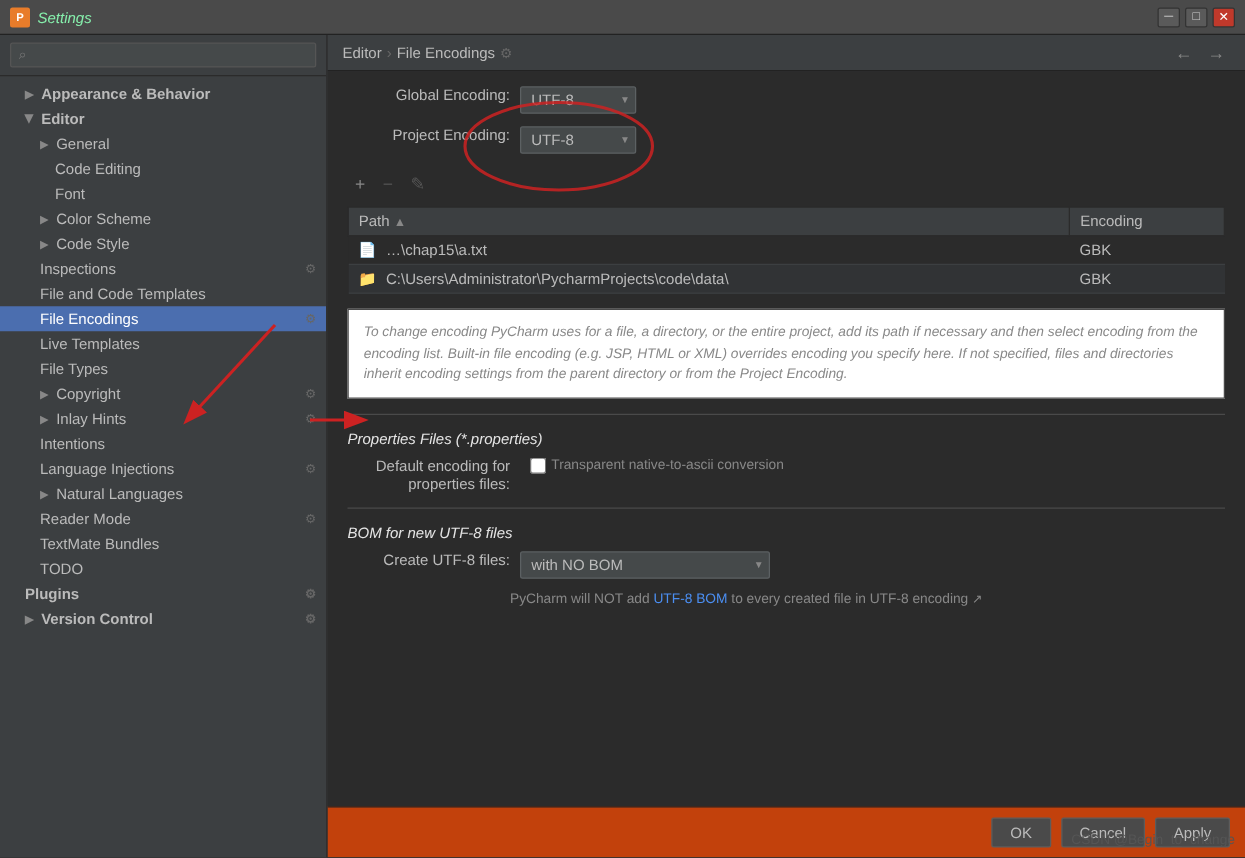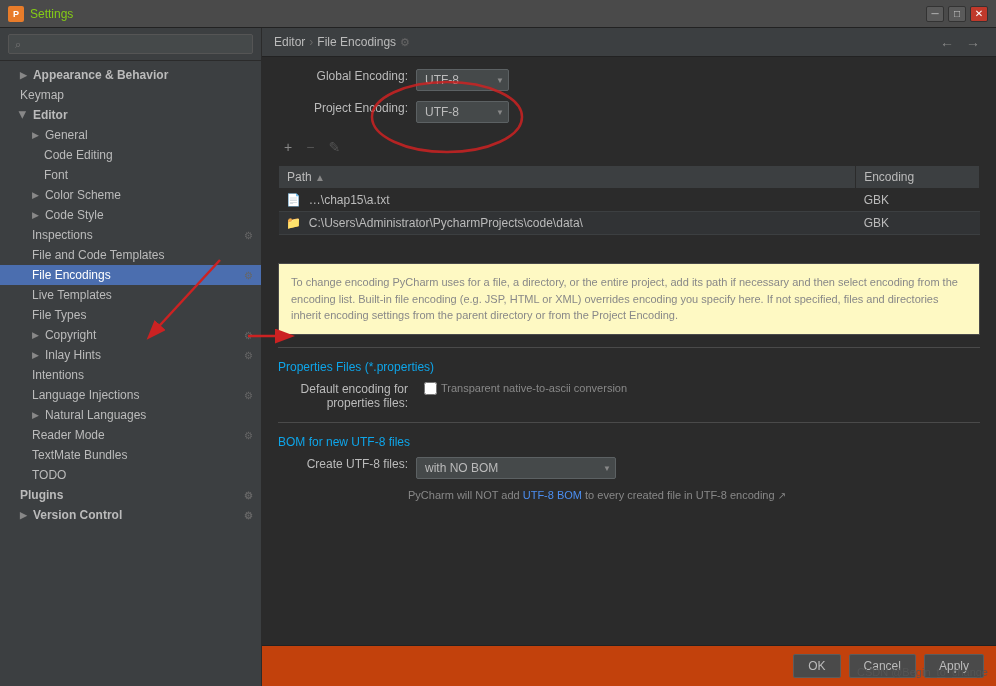--- a/index.html
+++ b/index.html
@@ -25,23 +25,24 @@
     .title-bar-icon {
       width: 16px;
       height: 16px;
       margin-right: 6px;
       background: #e87c2a;
       border-radius: 2px;
       display: flex; align-items: center; justify-content: center;
       font-size: 9px; color: white; font-weight: bold;
     }
     .title-bar-title {
-      color: #84cc16;
+      color: #86efac;
       font-size: 12px;
       flex: 1;
+      font-style: italic;
     }
     .title-bar-controls {
       display: flex;
       gap: 4px;
     }
     .title-btn {
       width: 18px; height: 16px;
       background: #5a5a5a;
       border: 1px solid #333;
       border-radius: 2px;
@@ -246,40 +247,42 @@
     }
     .file-table tr:nth-child(even) td { background: #313335; }
     .file-table tr:nth-child(odd) td { background: #2b2b2b; }
     .file-table td .file-icon {
       color: #6a8759;
       margin-right: 4px;
     }
 
     
     .info-text {
-      background: #fef9c3;
+      background: #ffffff;
       border: 1px solid #4a4a4a;
       padding: 10px 12px;
-      margin-top: 28px;
+      margin-top: 12px;
       font-size: 11px;
       color: #888;
       line-height: 1.5;
+      font-style: italic;
     }
 
     
     .section-sep {
       border: none;
       border-top: 1px solid #4a4a4a;
       margin: 12px 0;
     }
 
     .section-title {
-      color: #0ea5e9;
+      color: #e5e5e5;
       font-size: 12px;
       margin-bottom: 8px;
+      font-style: italic;
     }
 
     .bom-section { margin-top: 8px; }
 
     .utf8-note {
       color: #888;
       font-size: 11px;
       margin-top: 6px;
       padding-left: 130px;
     }
@@ -345,23 +348,20 @@
     <div class="search-bar">
       <input class="search-input" type="text" placeholder="⌕" style="">
     </div>
     <div class="sidebar-tree">
 
       <div class="tree-item indent-1 section-header">
         <span class="arrow">▶</span>
         <span>Appearance &amp; Behavior</span>
       </div>
 
-      <div class="tree-item indent-1">
-        <span>Keymap</span>
-      </div>
 
       <div class="tree-item indent-1 section-header">
         <span class="arrow down">▶</span>
         <span>Editor</span>
       </div>
 
       <div class="tree-item indent-2">
         <span class="arrow">▶</span>
         <span>General</span>
       </div>

